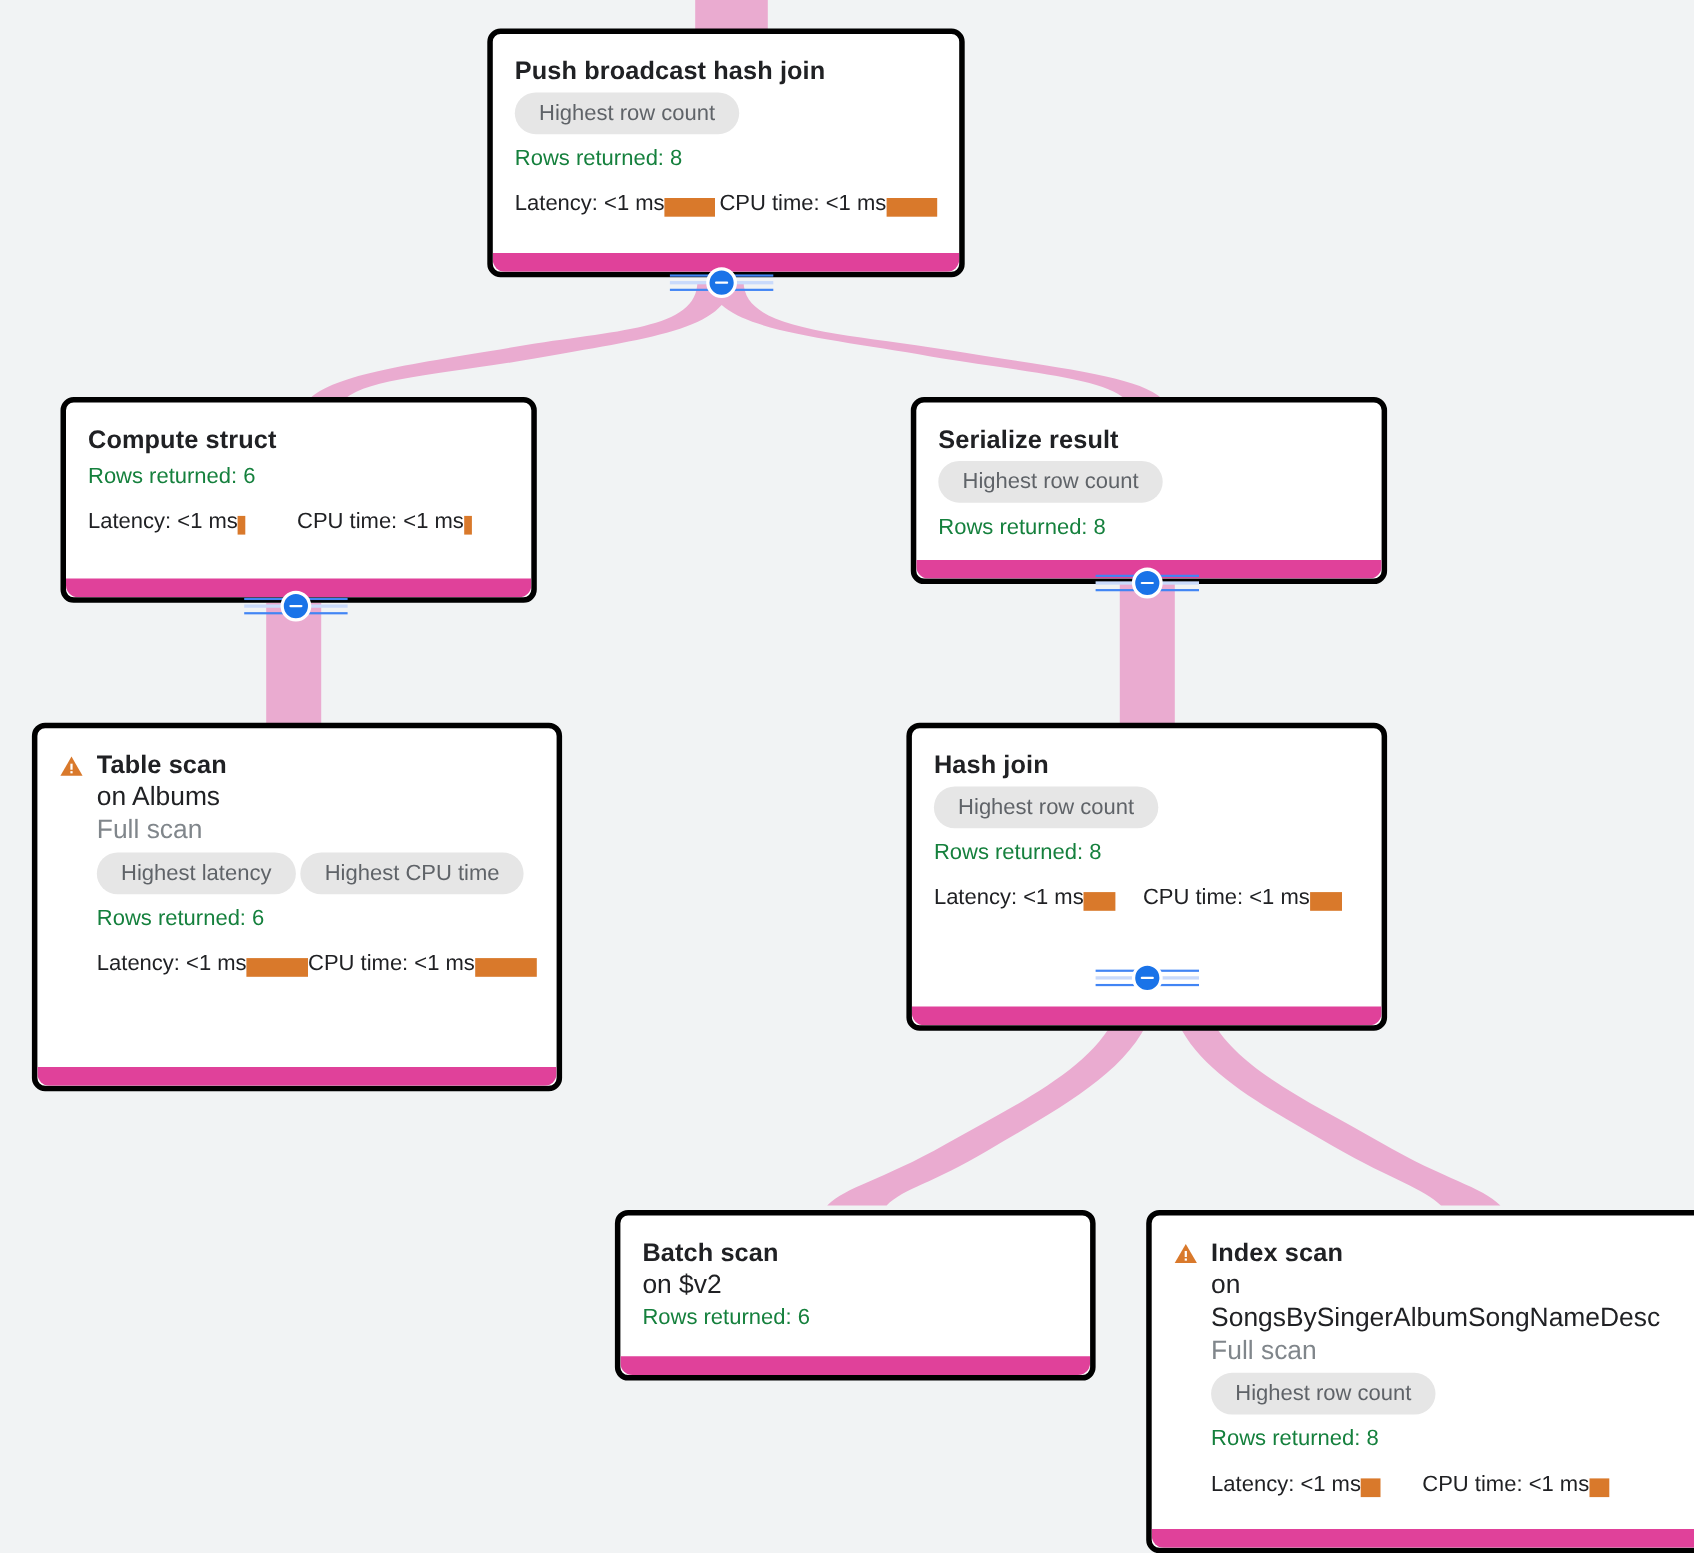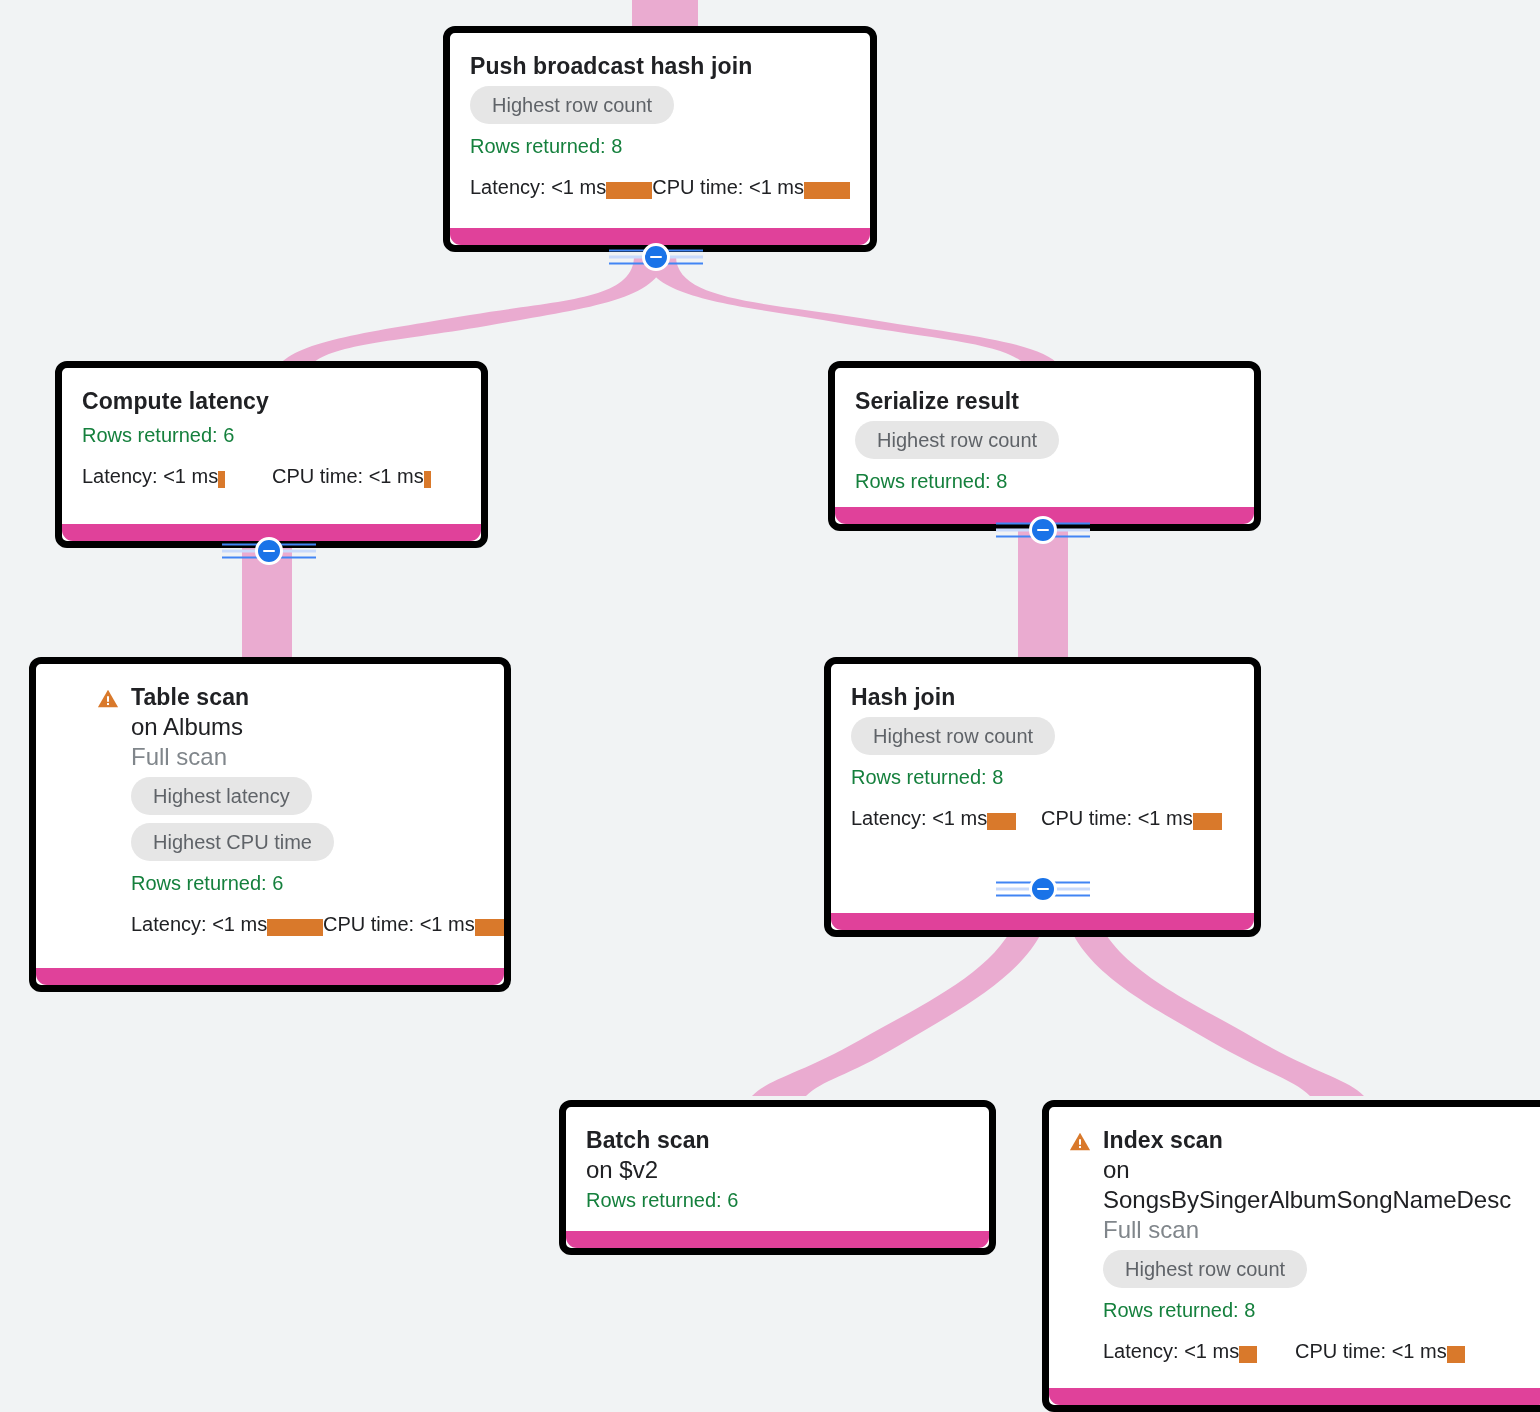--- a/index.html
+++ b/index.html
@@ -18,21 +18,21 @@
   #edges {
     position: absolute;
     left: 0; top: 0;
     width: 1540px;
     height: 1412px;
     pointer-events: none;
   }
   .node {
     position: absolute;
     background: #ffffff;
-    border: 7px solid #000000;
+    border: 5px solid #000000;
     border-radius: 12px;
     box-sizing: border-box;
     overflow: hidden;
   }
   .node-body {
     padding: 18px 20px 14px 20px;
   }
   .node-head {
     display: flex;
     align-items: flex-start;
@@ -226,21 +226,21 @@
       <div class="line l3"></div>
     </div>
     <div class="knob">
       <div class="minus"></div>
     </div>
   </div>
 
   <div class="node" style="left:55px; top:361px; width:433px; height:187px;">
     <div class="node-body">
       <div class="node-head">
-        <div class="node-title">Compute latency</div>
+        <div class="node-title">Compute struct</div>
       </div>
       <div class="rows">Rows returned: 6</div>
       <div class="metrics">
         <div class="metric" style="width:190px;">
           <div class="metric-label">Latency: &lt;1 ms</div>
           <div class="metric-bar" style="width:7px;"></div>
         </div>
         <div class="metric">
           <div class="metric-label">CPU time: &lt;1 ms</div>
           <div class="metric-bar" style="width:7px;"></div>
@@ -274,21 +274,21 @@
     <div class="lines">
       <div class="line l1"></div>
       <div class="line l2"></div>
       <div class="line l3"></div>
     </div>
     <div class="knob">
       <div class="minus"></div>
     </div>
   </div>
 
-  <div class="node" style="left:29px; top:657px; width:482px; height:335px;padding-left:41px;">
+  <div class="node" style="left:29px; top:657px; width:482px; height:335px;">
     <div class="node-body">
       <div class="node-head">
         <svg class="warn-icon" viewBox="0 0 24 24">
           <path d="M12 2 L23 21 L1 21 Z" fill="#d9792b"></path>
           <rect x="10.9" y="9" width="2.2" height="6" fill="#ffffff"></rect>
           <rect x="10.9" y="16.4" width="2.2" height="2.2" fill="#ffffff"></rect>
         </svg>
         <div class="node-title">Table scan</div>
       </div>
       <div style="margin-left:34px;">

